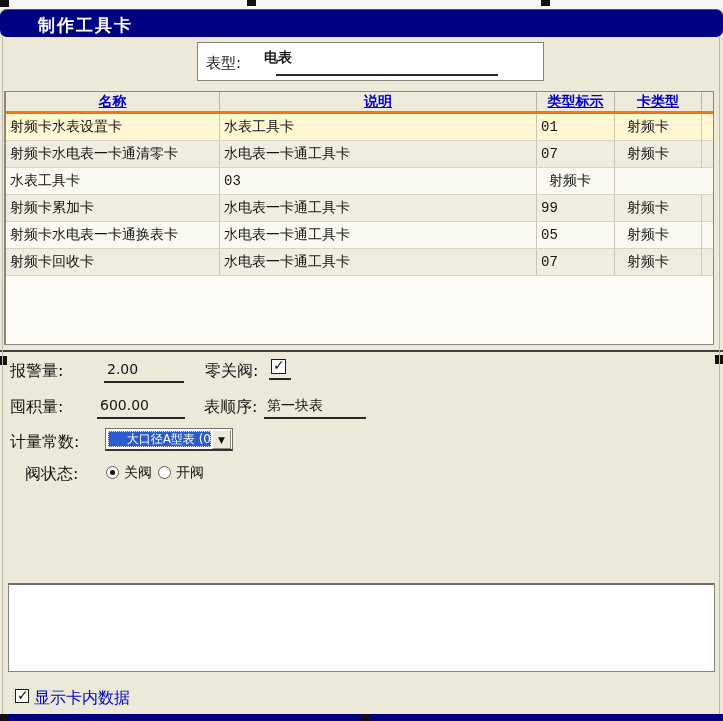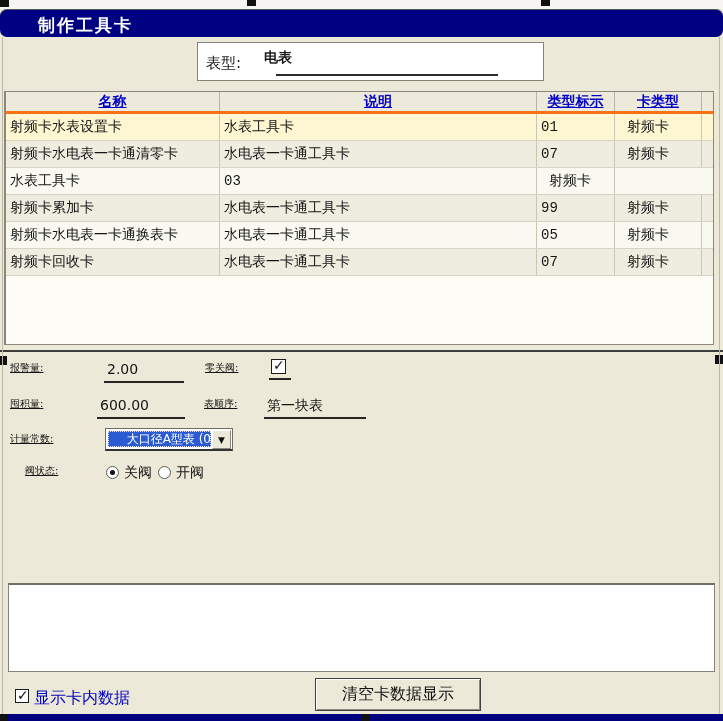--- a/index.html
+++ b/index.html
@@ -41,21 +41,21 @@
   .grid-body-row:nth-child(even) { background:#FAF9F1; }
   .grid-body-row.selected { background:#FFF6D2; }
   .cell:last-child { border-right:none; }
 
   
   .divider { position:absolute; left:0; top:350px; width:723px; height:2px; background:#3d3d3d; }
   .edge-line-l { position:absolute; left:2px; top:37px; width:1px; height:677px; background:#bcb9a8; }
   .edge-line-r { position:absolute; left:719px; top:37px; width:1px; height:677px; background:#bcb9a8; }
 
   
-  .flabel { position:absolute; font-size:10px; color:#141414; white-space:nowrap;text-decoration:underline; }
+  .flabel { position:absolute; font-size:16px; color:#141414; white-space:nowrap; }
   .fvalue { position:absolute; font-size:14px; color:#141414; white-space:nowrap; }
   .fline  { position:absolute; height:0; border-bottom:2px solid #262626; }
 
   
   .cbox { position:absolute; width:15px; height:15px; background:#ffffff; border:1px solid #1c1c1c; }
   .cbox.checked::after { content:"✓"; position:absolute; left:1px; top:-3px; font-size:14px;
     font-weight:bold; color:#111; }
 
   
   .combo { position:absolute; left:105px; top:428px; width:128px; height:23px;
@@ -190,19 +190,18 @@
   <span class="flabel" style="left:25px;top:464px;">阀状态:</span>
   <div class="radio selected" style="left:106px;top:466px;"></div>
   <span class="rlabel" style="left:124px;top:464px;">关阀</span>
   <div class="radio" style="left:158px;top:466px;"></div>
   <span class="rlabel" style="left:176px;top:464px;">开阀</span>
 
   <div class="display-box"></div>
 
   <div class="cbox checked" style="left:15px;top:689px;width:14px;height:14px;"></div>
   <span class="show-label">显示卡内数据</span>
-  <button class="clear-btn">清空卡数据显示</button>
 
   <div class="bottom-bar"></div>
   <div class="handle" style="left:0;top:714px;width:8px;height:7px;"></div>
   <div class="handle" style="left:361px;top:714px;width:9px;height:7px;"></div>
 
 </div>
 
 </body></html>

